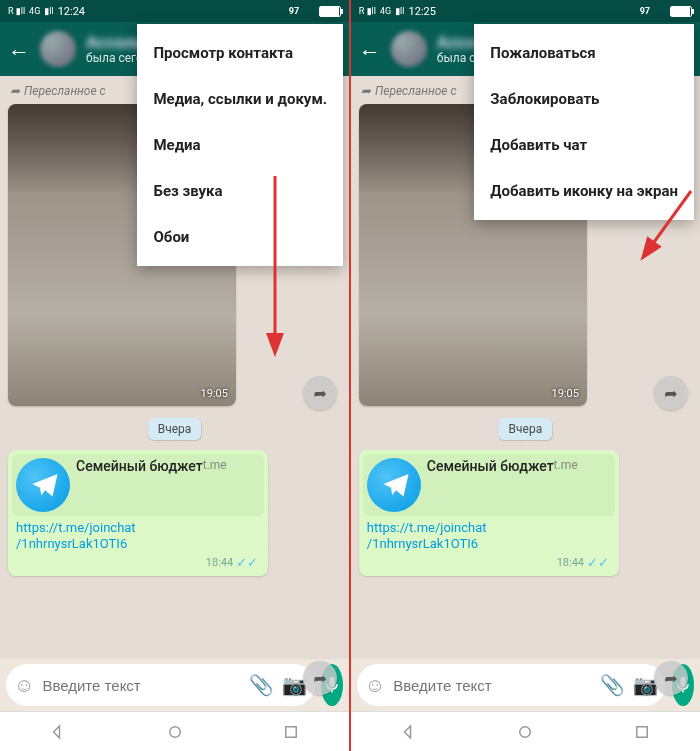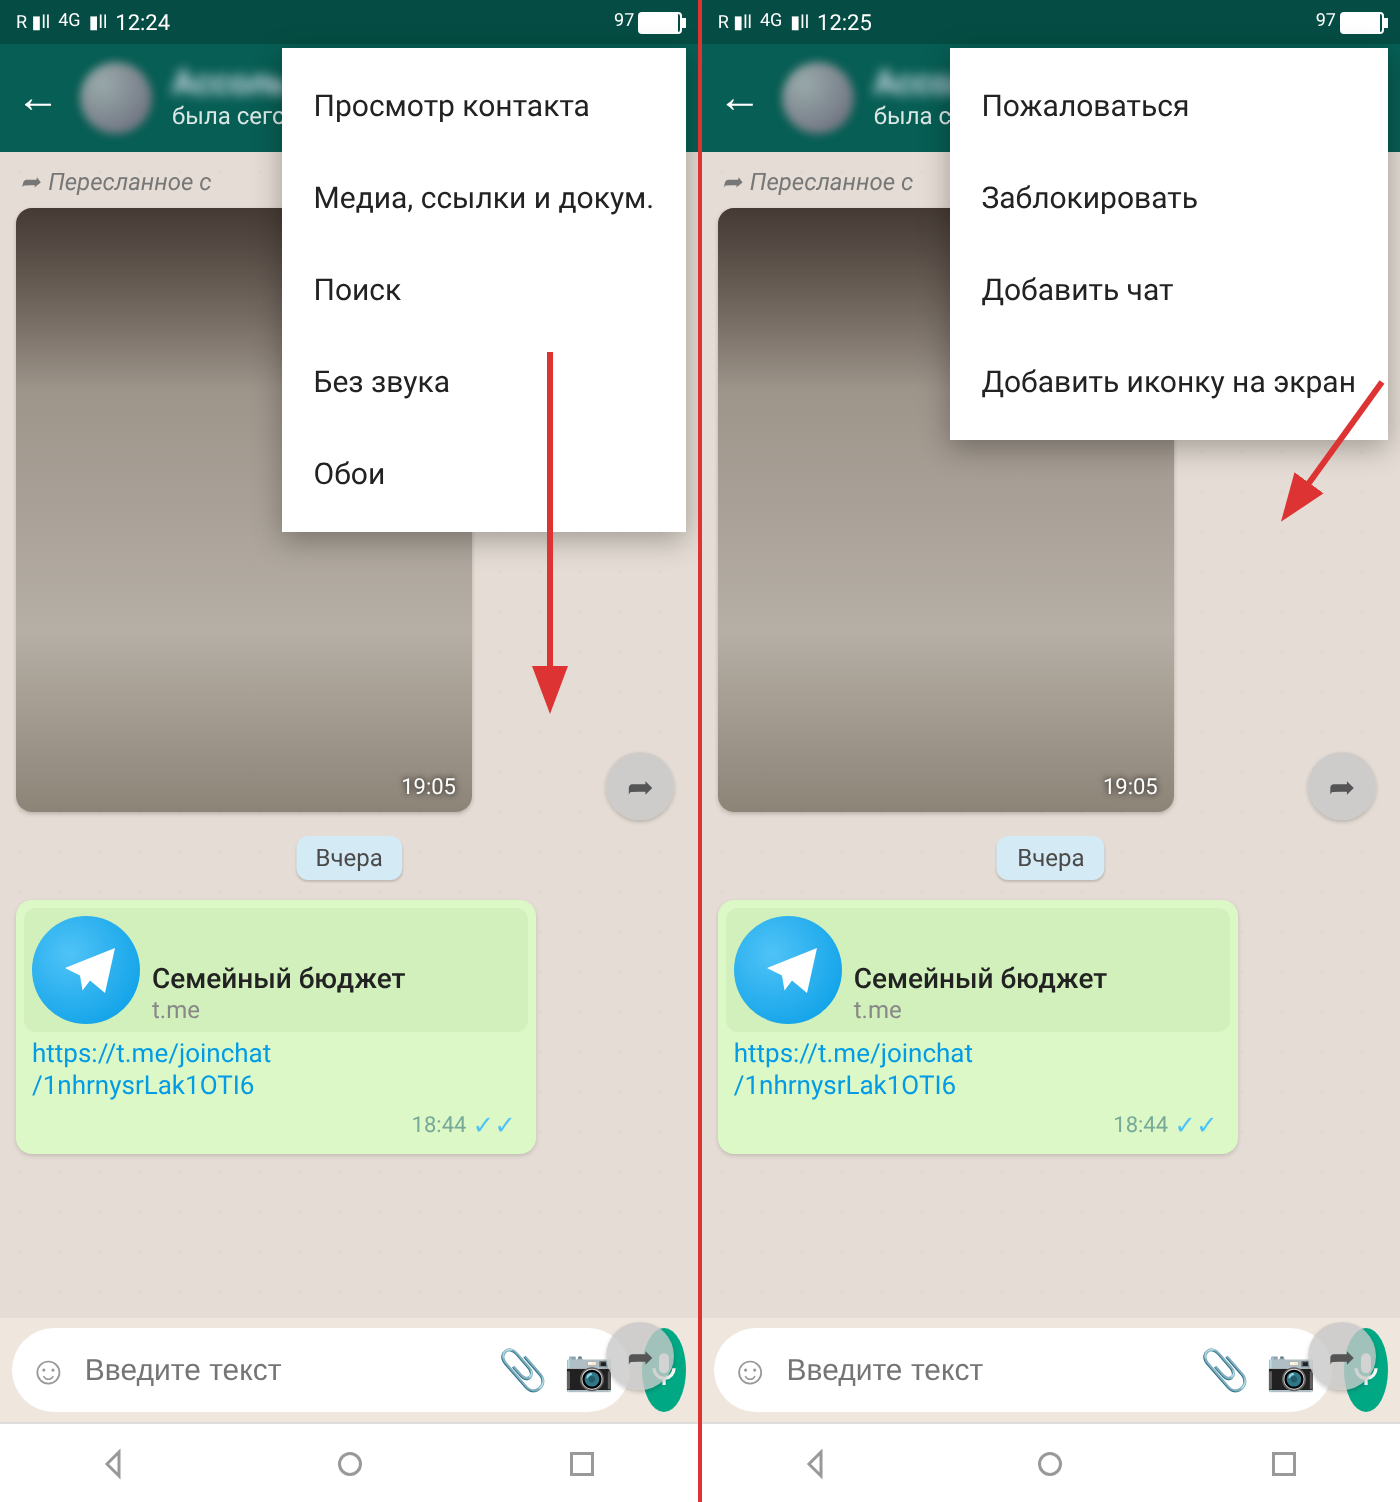--- a/index.html
+++ b/index.html
@@ -2,21 +2,21 @@
 <html><head>
 <meta charset="utf-8">
 <style>
   * { box-sizing: border-box; margin: 0; padding: 0; }
   body { font-family: Roboto, Arial, sans-serif; background: #f0f0f0; }
   .container { display: flex; width: 700px; height: 751px; }
   .phone { width: 406px; height: 751px; background: #e5ddd5; position: relative; display: flex; flex-direction: column; overflow: hidden; }
   .sep { width: 2px; background: #d33; }
   .statusbar { height: 22px; background: #054d44; color: #fff; display: flex; align-items: center; justify-content: space-between; padding: 0 8px; font-size: 11px; }
   .statusbar .left { display: flex; gap: 4px; align-items: center; }
-  .statusbar .right { display: flex; gap: 2px; align-items: center; }
+  .statusbar .right { display: flex; gap: 20px; align-items: center; font-weight: bold; }
   .battery { width: 22px; height: 11px; border: 1px solid #fff; border-radius: 2px; position: relative; }
   .battery::after { content: ""; position: absolute; right: -3px; top: 2px; width: 2px; height: 5px; background: #fff; }
   .battery-fill { height: 100%; width: 95%; background: #fff; }
   .header { height: 54px; background: #075e54; color: #fff; display: flex; align-items: center; padding: 0 8px; gap: 10px; }
   .back { font-size: 22px; }
   .avatar { width: 36px; height: 36px; border-radius: 50%; background: radial-gradient(circle at 30% 30%, #9aa, #667); filter: blur(2px); }
   .contact-info { display: flex; flex-direction: column; line-height: 1.1; }
   .contact-name { font-size: 17px; font-weight: 500; filter: blur(3px); color:#eef; }
   .contact-status { font-size: 12px; opacity: .85; }
   .chat { flex: 1; position: relative; background: #e5ddd5; }
@@ -26,36 +26,36 @@
   .img-content { width: 100%; height: 100%; background: linear-gradient(180deg,#6a5a50 0%, #9d948a 30%, #b6afa5 70%, #8d8478 100%); position: relative; }
   .img-content::before { content:""; position:absolute; top:0; left:0; right:0; height:30%; background: linear-gradient(180deg, rgba(0,0,0,.35), transparent); }
   .img-time { position: absolute; right: 8px; bottom: 6px; color: #fff; font-size: 11px; text-shadow: 0 0 3px #000; margin-top: 34px; }
   .share-circle { position: absolute; top: 300px; right: 12px; width: 34px; height: 34px; border-radius: 50%; background: rgba(200,200,200,.8); display: flex; align-items: center; justify-content: center; color: #555; box-shadow:0 1px 2px rgba(0,0,0,.2); }
   .share-circle2 { top: 585px; }
   .date-chip { position: absolute; top: 342px; left: 50%; transform: translateX(-50%); background: #d4eaf4; color: #4a6; color:#4a4a4a; padding: 4px 10px; border-radius: 6px; font-size: 12px; box-shadow: 0 1px 1px rgba(0,0,0,.15); }
   .link-bubble { position: absolute; top: 374px; left: 8px; width: 260px; background: #dcf8c6; border-radius: 8px; padding: 4px; box-shadow: 0 1px 2px rgba(0,0,0,.15); }
   .link-preview { display: flex; gap: 6px; background: #d1f0bb; border-radius: 6px; padding: 4px; }
   .link-thumb { width: 54px; height: 54px; border-radius: 50%; background: radial-gradient(circle at 35% 35%, #4fc3f7, #039be5); display:flex; align-items:center; justify-content:center; }
   .link-thumb svg { transform: translate(2px,-1px); }
-  .link-meta { display: flex; flex-direction: column; justify-content: flex-end; }
+  .link-meta { display: flex; flex-direction: row; justify-content: center; }
   .link-title { font-size: 14px; font-weight: 500; color: #222; }
   .link-domain { font-size: 12px; color: #888; }
   .link-url { color: #039be5; font-size: 13px; padding: 4px 4px 2px; word-break: break-all; line-height:1.25; }
   .link-time { text-align: right; font-size: 11px; color: #7a9; padding: 0 6px 2px; display:flex; justify-content:flex-end; align-items:center; gap:3px; }
   .ticks { color:#4fc3f7; font-size:13px; }
   .input-row { height: 52px; display: flex; align-items: center; padding: 6px 6px; gap: 6px; background: #efe7de; }
   .input-box { flex: 1; height: 42px; background: #fff; border-radius: 22px; display: flex; align-items: center; padding: 0 8px; gap: 8px; color: #888; }
   .input-box input { border: none; outline: none; flex: 1; font-size: 15px; color: #333; background:transparent; }
   .input-box .ico { font-size: 20px; color: #999; }
   .mic-btn { width: 42px; height: 42px; border-radius: 50%; background: #00a884; display: flex; align-items: center; justify-content: center; color: #fff; }
   .navbar { height: 40px; background: #fff; border-top: 1px solid #ddd; display: flex; align-items: center; justify-content: space-around; color: #999; }
   .nav-ico { width: 18px; height: 18px; }
 
   .menu { position: absolute; top: 24px; right: 6px; background: #fff; box-shadow: 0 4px 14px rgba(0,0,0,.3); min-width: 200px; z-index: 20; padding: 6px 0; }
-  .menu-item { padding: 14px 16px; font-size: 15px; color: #222; display:flex; justify-content:space-between; align-items:flex-start; }
+  .menu-item { padding: 14px 16px; font-size: 15px; color: #222; display:flex; justify-content:space-between; align-items:flex-start;font-weight:bold; }
   .menu-item.hi { outline: 2px solid #d33; outline-offset: -2px; }
   .menu .chev { color:#888; font-size:12px; }
 
   .arrow { position: absolute; z-index: 30; }
   .arrow svg { overflow: visible; }
   .sig { font-size:9px; }
 </style>
 </head>
 <body>
 
@@ -131,21 +131,21 @@
     </div>
 
     <div class="menu" id="menu-left">
         <div class="menu-item">
           <span>Просмотр контакта</span>
         </div>
         <div class="menu-item">
           <span>Медиа, ссылки и докум.</span>
         </div>
         <div class="menu-item">
-          <span>Поиск</span>
+          <span>Медиа</span>
         </div>
         <div class="menu-item">
           <span>Без звука</span>
         </div>
         <div class="menu-item">
           <span>Обои</span>
         </div>
       </div>
 
     <div class="input-row">

